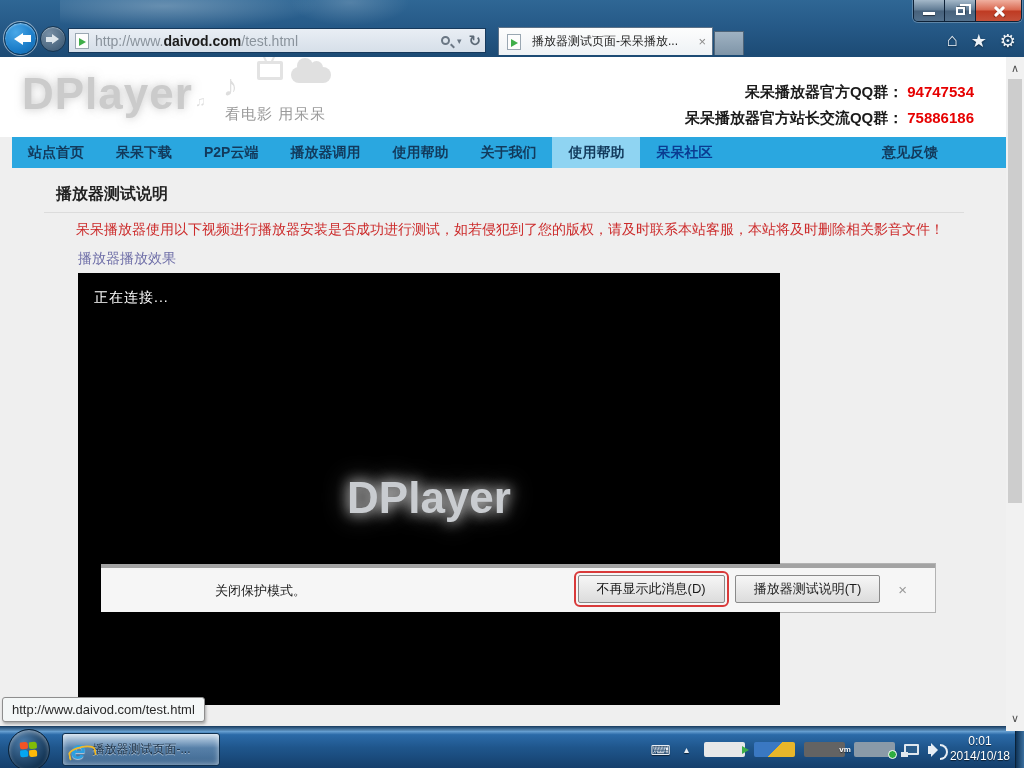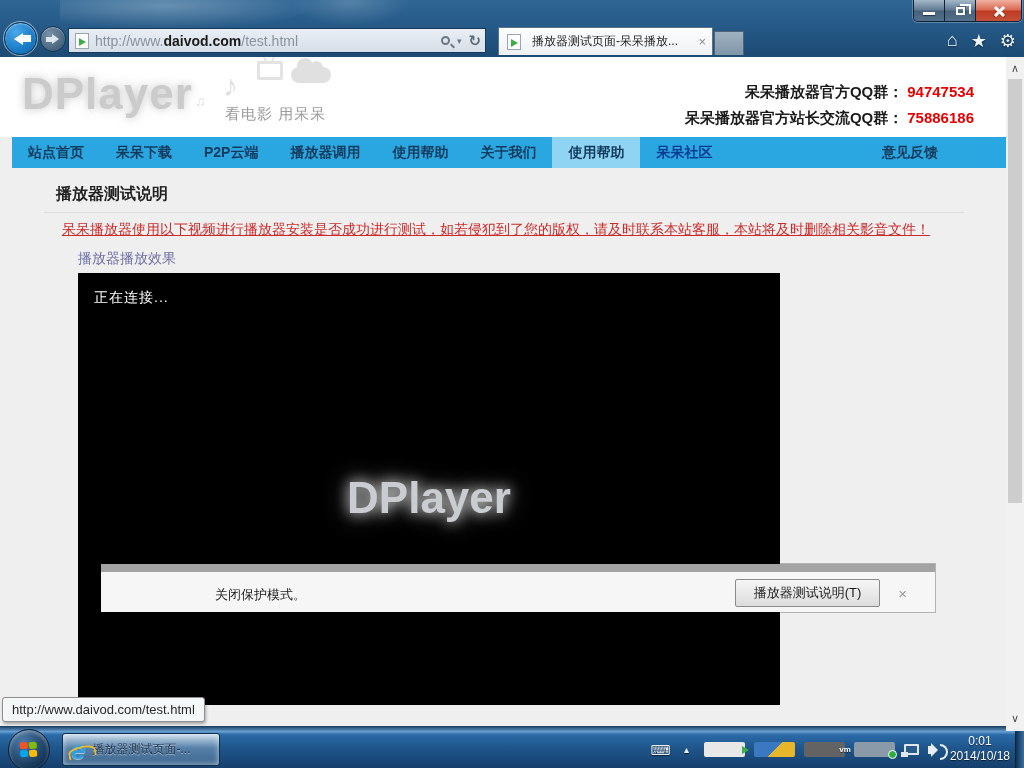--- a/index.html
+++ b/index.html
@@ -95,31 +95,31 @@
   .nav { position:absolute; left:12px; top:80px; width:994px; height:31px; background:#2aa7e0;
     display:flex; align-items:stretch; font-size:14px; font-weight:bold; color:#123a5c; }
   .nav-item { display:flex; align-items:center; padding:12px 16px; cursor:pointer;text-align:center; }
   .nav-item.active { background:#8fd4f2; }
   .nav-item.community { color:#0b3c91; }
   .nav-feedback { margin-left:auto; margin-right:68px; display:flex; align-items:center; font-weight:bold; }
 
   .content { position:absolute; left:0; top:111px; width:1006px; height:563px; background:#efefef; }
   .doc-title { position:absolute; left:56px; top:16px; font-size:16px; font-weight:bold; color:#222; }
   .doc-divider { position:absolute; left:44px; top:44px; width:920px; height:1px; background:#dcdcdc; }
-  .notice { position:absolute; left:62px; top:53px; width:880px; font-size:14px; color:#cc2b2b;text-decoration:underline; }
+  .notice { position:absolute; left:76px; top:53px; width:880px; font-size:14px; color:#cc2b2b; }
   .effect-link { position:absolute; left:78px; top:82px; font-size:14px; color:#6f6fa8; }
 
   .video { position:absolute; left:78px; top:105px; width:702px; height:432px; background:#000; }
   .video-status { position:absolute; left:16px; top:16px; font-size:14px; color:#fff; letter-spacing:1px; }
   .watermark { position:absolute; left:0; right:0; top:200px; text-align:center; font-size:44px; font-weight:bold;
     color:#c9ccd0; text-shadow:0 0 14px rgba(255,255,255,.9), 0 0 26px rgba(255,255,255,.45); }
 
   
   .notif { position:absolute; left:101px; top:564px; width:834px; height:48px; background:#f6f6f6;
-    border-top:8px solid #a3a3a3; box-shadow:0 0 0 1px rgba(0,0,0,.25); z-index:20; }
+    border-top:4px solid #a3a3a3; box-shadow:0 0 0 1px rgba(0,0,0,.25); z-index:20; }
   .notif-msg { position:absolute; left:114px; top:14px; font-size:13px; color:#1a1a1a; }
   .notif-buttons { position:absolute; right:28px; top:7px; display:flex; align-items:center; gap:10px; }
   .notif-btn { height:28px; padding:0 18px; font-size:13px; color:#1a1a1a;
     background:linear-gradient(180deg,#f6f6f6,#dcdcdc); border:1px solid #8a8a8a; border-radius:2px;
     display:flex; align-items:center; font-family:inherit; }
   .focus-ring { outline:2px solid #d93a3a; outline-offset:2px; }
   .notif-close { color:#9a9a9a; font-size:15px; margin-left:8px; }
 
   .tooltip { position:absolute; left:2px; top:697px; z-index:40; background:#f4f7f7;
     border:1px solid #8e8e8e; border-radius:3px; padding:4px 9px; font-size:13px; color:#2a2a2a;
@@ -265,20 +265,21 @@
       <div class="video">
         <div class="video-status">正在连接...</div>
         <div class="watermark">DPlayer</div>
       </div>
     </div>
   </div>
 
   <div class="notif">
     <div class="notif-msg">关闭保护模式。</div>
     <div class="notif-buttons">
+      <button class="notif-btn focus-ring">不再显示此消息(D)</button>
       <button class="notif-btn">播放器测试说明(T)</button>
       <span class="notif-close">×</span>
     </div>
   </div>
 
   <div class="tooltip">http://www.daivod.com/test.html</div>
 
   <div class="scrollbar">
     <div class="sb-arrow sb-up">∧</div>
     <div class="sb-thumb"></div>

